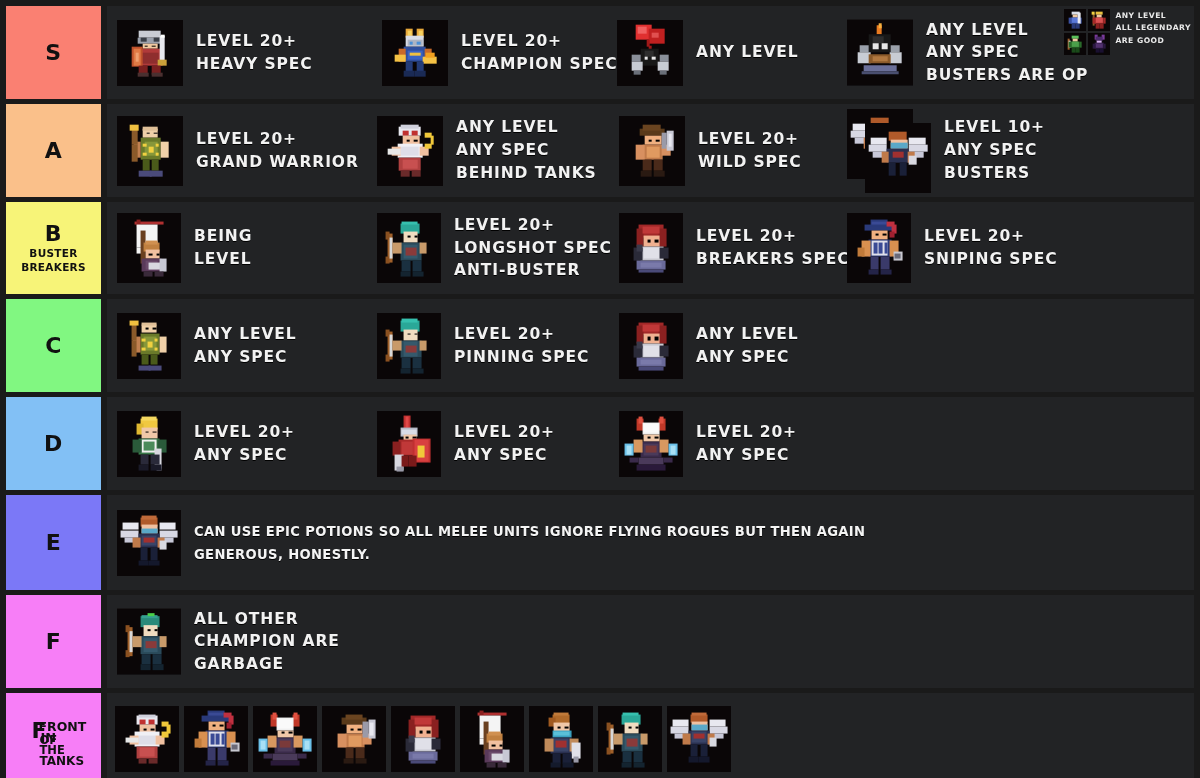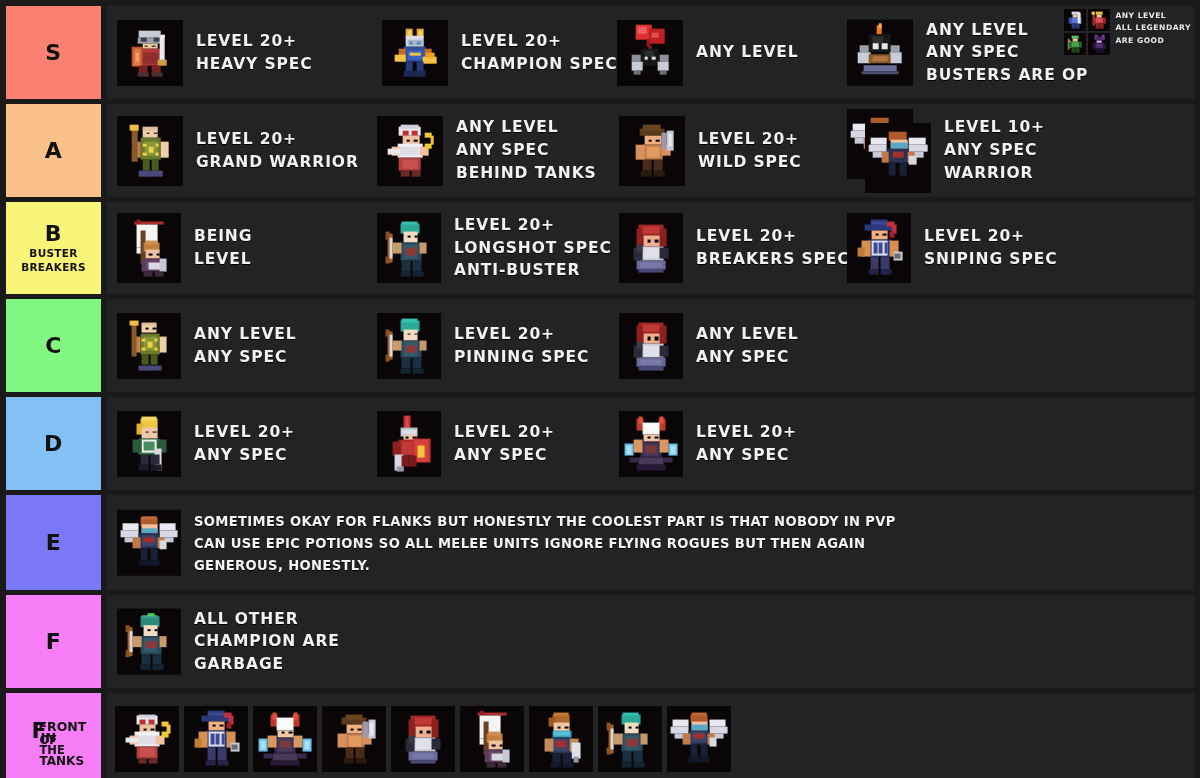--- a/index.html
+++ b/index.html
@@ -463,21 +463,21 @@
                 <i style="left: 38.5px; top: 23.8333px; width: 7.33333px; height: 11px; background: rgb(192, 122, 74);"></i>
                 <i style="left: 40.3333px; top: 27.5px; width: 7.33333px; height: 9.16667px; background: rgb(216, 216, 224);"></i>
                 <i style="left: 20.1667px; top: 34.8333px; width: 7.33333px; height: 12.8333px; background: rgb(26, 32, 56);"></i>
                 <i style="left: 31.1667px; top: 34.8333px; width: 7.33333px; height: 12.8333px; background: rgb(26, 32, 56);"></i>
               </div>
             </div>
           </div>
           <div class="entry-text">
             <span class="ln">LEVEL 10+</span>
             <span class="ln">ANY SPEC</span>
-            <span class="ln">WARRIOR</span>
+            <span class="ln">BUSTERS</span>
           </div>
         </div>
       </div>
     </div>
     <div class="tier-row" style="height: 92px;">
       <div class="tier-label" style="background: rgb(247, 244, 120);">
         <div class="tl-main">B</div>
         <div class="tl-sub">
           <div>BUSTER</div>
           <div>BREAKERS</div>
@@ -807,21 +807,20 @@
               <i style="left: 12.4444px; top: 23.1111px; width: 7.11111px; height: 10.6667px; background: rgb(192, 122, 74);"></i>
               <i style="left: 37.3333px; top: 23.1111px; width: 7.11111px; height: 10.6667px; background: rgb(192, 122, 74);"></i>
               <i style="left: 39.1111px; top: 26.6667px; width: 7.11111px; height: 8.88889px; background: rgb(216, 216, 224);"></i>
               <i style="left: 19.5556px; top: 33.7778px; width: 7.11111px; height: 12.4444px; background: rgb(26, 32, 56);"></i>
               <i style="left: 30.2222px; top: 33.7778px; width: 7.11111px; height: 12.4444px; background: rgb(26, 32, 56);"></i>
               <i style="left: 17.7778px; top: 46.2222px; width: 10.6667px; height: 5.33333px; background: rgb(20, 24, 44);"></i>
               <i style="left: 28.4444px; top: 46.2222px; width: 10.6667px; height: 5.33333px; background: rgb(20, 24, 44);"></i>
             </div>
           </div>
           <div class="paragraph-text">
-            <span class="ln">SOMETIMES OKAY FOR FLANKS BUT HONESTLY THE COOLEST PART IS THAT NOBODY IN PVP</span>
             <span class="ln">CAN USE EPIC POTIONS SO ALL MELEE UNITS IGNORE FLYING ROGUES BUT THEN AGAIN</span>
             <span class="ln">GENEROUS, HONESTLY.</span>
           </div>
         </div>
       </div>
     </div>
     <div class="tier-row" style="height: 93px;">
       <div class="tier-label" style="background: rgb(247, 126, 247);">
         <div class="tl-main">F</div>
       </div>

